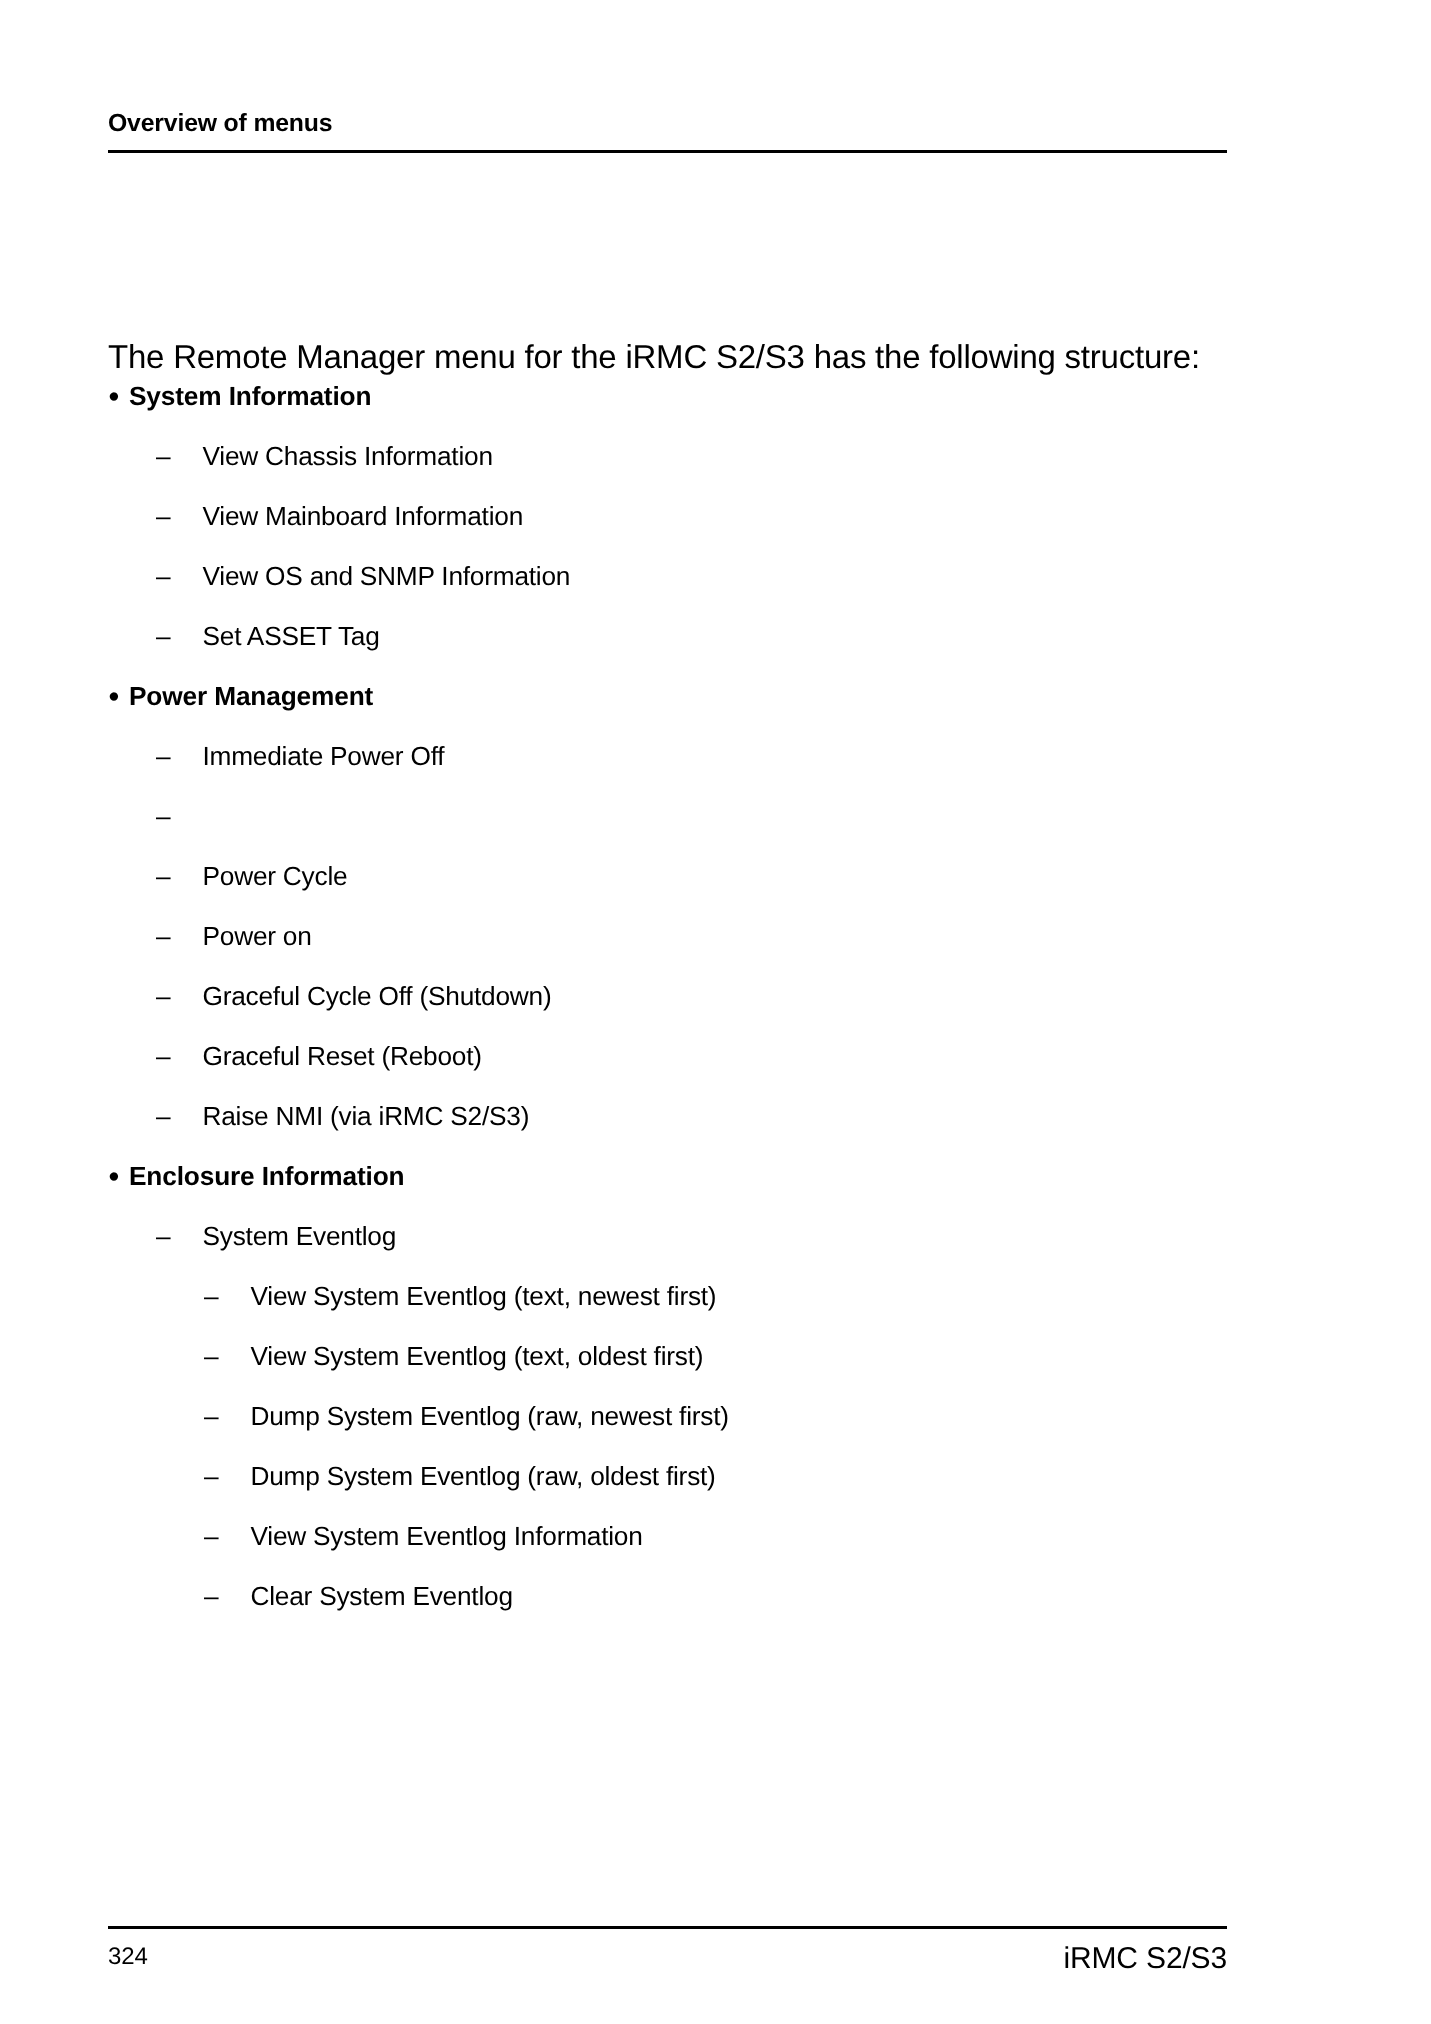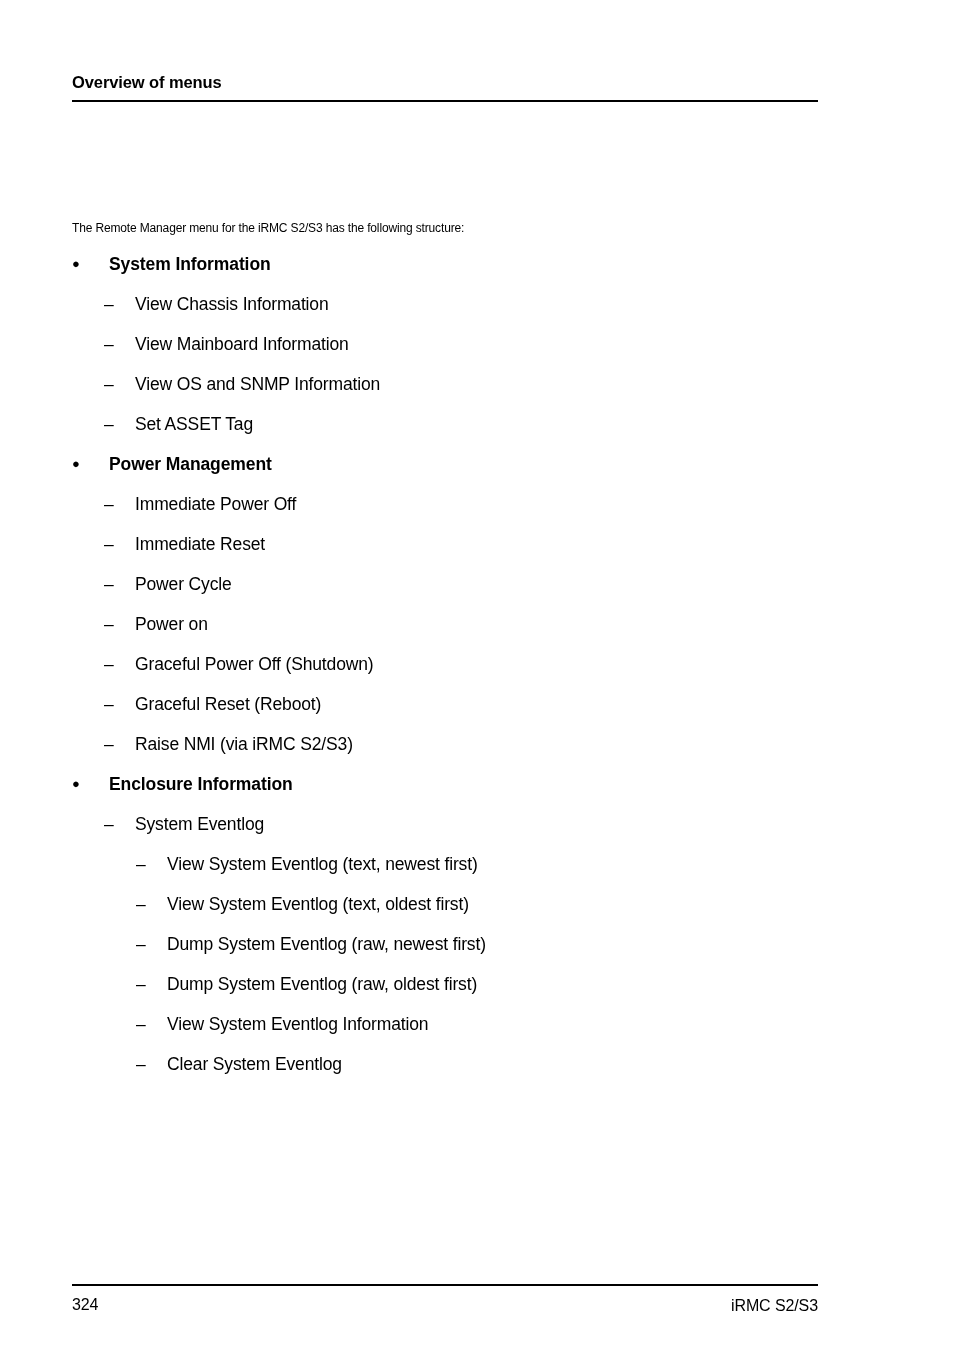--- a/index.html
+++ b/index.html
@@ -57,21 +57,21 @@
     display: inline-block;
     width: 100px;
   }
 
   
   .intro {
     position: absolute;
     left: 72px;
     top: 204px;
     width: 760px;
-    font-size: 12px;
+    font-size: 22px;
     line-height: 24px;
     letter-spacing: -0.15px;
     white-space: nowrap;
   }
 
   
   .list-block {
     position: absolute;
     left: 0;
     top: 244px;
@@ -96,21 +96,21 @@
     top: 0;
     line-height: 40px;
   }
 
   
   .lvl1 .marker {
     left: 72px;
     font-size: 13px;
   }
   .lvl1 .row-label {
-    left: 109px;
+    left: 86px;
     font-weight: bold;
     letter-spacing: -0.1px;
   }
 
   
   .lvl2 .marker {
     left: 104px;
   }
   .lvl2 .row-label {
     left: 135px;
@@ -140,21 +140,21 @@
     font-size: 16px;
     line-height: 24px;
     letter-spacing: -0.1px;
   }
   .footer-right {
     position: absolute;
     left: 72px;
     top: 1295px;
     width: 746px;
     text-align: right;
-    font-size: 16px;
+    font-size: 20px;
     line-height: 22px;
     letter-spacing: -0.1px;
   }
 </style>
 </head>
 <body>
 
 <div class="page">
 
   <div class="running-header">Overview of menus</div>
@@ -188,33 +188,32 @@
       <div class="row lvl1">
         <span class="marker">●</span>
         <span class="row-label">Power Management</span>
       </div>
       <div class="row lvl2">
         <span class="marker">–</span>
         <span class="row-label">Immediate Power Off</span>
       </div>
       <div class="row lvl2">
         <span class="marker">–</span>
-        <span class="row-label">Immediate Reset</span>
       </div>
       <div class="row lvl2">
         <span class="marker">–</span>
         <span class="row-label">Power Cycle</span>
       </div>
       <div class="row lvl2">
         <span class="marker">–</span>
         <span class="row-label">Power on</span>
       </div>
       <div class="row lvl2">
         <span class="marker">–</span>
-        <span class="row-label">Graceful Power Off (Shutdown)</span>
+        <span class="row-label">Graceful Cycle Off (Shutdown)</span>
       </div>
       <div class="row lvl2">
         <span class="marker">–</span>
         <span class="row-label">Graceful Reset (Reboot)</span>
       </div>
       <div class="row lvl2">
         <span class="marker">–</span>
         <span class="row-label">Raise NMI (via iRMC S2/S3)</span>
       </div>
       <div class="row lvl1">

